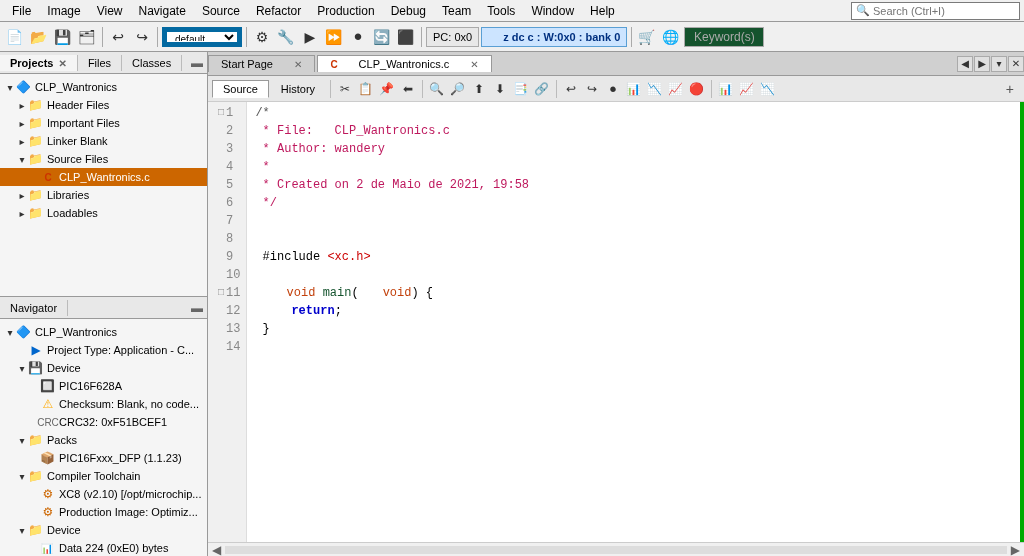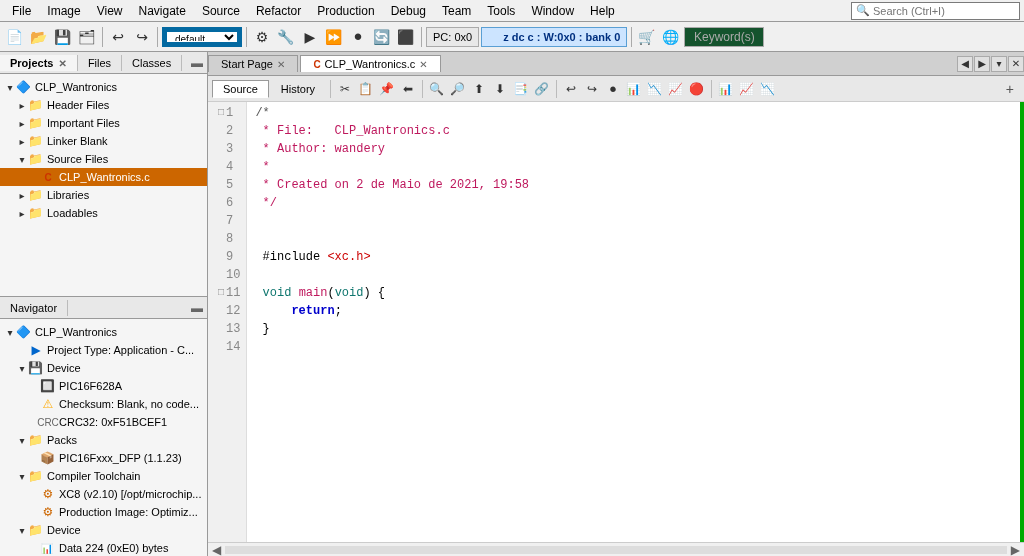--- a/index.html
+++ b/index.html
@@ -59,21 +59,21 @@
     .bottom-left-tab { padding: 2px 10px; font-size: 11px; cursor: pointer; border-right: 1px solid #bbb; }
     .bottom-left-tab.active { background: #f5f5f5; font-weight: bold; }
     .bottom-tree { flex: 1; overflow: auto; padding: 4px 0; background: #f5f5f5; }
     .bottom-close { margin-left: auto; padding: 0 4px; cursor: pointer; font-size: 12px; color: #666; }
     
     
     .editor-area { flex: 1; display: flex; flex-direction: column; background: #f0f0f0; }
     
     
     .editor-tabs { display: flex; align-items: center; background: #d0d0d0; border-bottom: 1px solid #999; height: 24px; }
-    .editor-tab { padding: 2px 12px; font-size: 11px; cursor: pointer; border: 1px solid #999; border-bottom: none; margin-right: 2px; display: flex; align-items: center; gap: 4px; background: #d0d0d0; }
+    .editor-tab { padding: 2px 12px; font-size: 11px; cursor: pointer; border: 1px solid #999; border-bottom: none; margin-right: 2px; display: flex; align-items: center; gap: 21px; background: #d0d0d0; }
     .editor-tab.active { background: white; border-bottom-color: white; }
     .editor-tab-close { font-size: 10px; color: #666; cursor: pointer; }
     .tab-nav { margin-left: auto; display: flex; align-items: center; }
     .tab-nav-btn { width: 16px; height: 16px; cursor: pointer; display: flex; align-items: center; justify-content: center; font-size: 10px; color: #333; background: #e0e0e0; border: 1px solid #aaa; margin-left: 1px; }
     
     
     .editor-toolbar { background: #e8e8e8; border-bottom: 1px solid #ccc; display: flex; align-items: center; height: 26px; padding: 0 4px; gap: 1px; }
     .ed-tab { padding: 2px 10px; font-size: 11px; cursor: pointer; border: 1px solid transparent; }
     .ed-tab.active { background: white; border-color: #999; border-bottom-color: white; }
     .ed-sep { width: 1px; height: 18px; background: #bbb; margin: 0 3px; }
@@ -83,21 +83,21 @@
     
     
     .code-editor { flex: 1; display: flex; overflow: hidden; background: white; }
     .line-numbers { background: #f0f0f0; border-right: 1px solid #ddd; padding: 0 6px; text-align: right; color: #888; font-family: 'Courier New', monospace; font-size: 12px; line-height: 18px; min-width: 36px; padding-top: 2px; user-select: none; }
     .line-number-row { display: flex; align-items: center; height: 18px; }
     .fold-indicator { width: 10px; font-size: 10px; color: #888; margin-right: 2px; }
     .code-content { flex: 1; padding: 2px 8px; font-family: 'Courier New', monospace; font-size: 12px; line-height: 18px; overflow: auto; color: #333; }
     .code-line { height: 18px; white-space: pre; display: flex; align-items: center; }
     .c-comment { color: #be185d; }
     .c-keyword { color: #0000cc; font-weight: bold; }
-    .c-type { color: #0f766e; }
+    .c-type { color: #c2410c; margin-left: 24px; }
     .c-include { color: #cc0000; }
     
     
     ::-webkit-scrollbar { width: 10px; height: 10px; }
     ::-webkit-scrollbar-track { background: #f0f0f0; }
     ::-webkit-scrollbar-thumb { background: #c0c0c0; border: 1px solid #999; }
 
     .editor-container { position: relative; flex: 1; display: flex; overflow: hidden; }
     .green-indicator { position: absolute; right: 0; top: 0; bottom: 0; width: 4px; background: #00aa00; }
   </style>
@@ -432,21 +432,21 @@
           <div class="code-line"><span class="c-comment"> *</span></div>
           <div class="code-line"><span class="c-comment"> * Created on 2 de Maio de 2021, 19:58</span></div>
           <div class="code-line"><span class="c-comment"> */</span></div>
           <div class="code-line">&nbsp;</div>
           <div class="code-line">&nbsp;</div>
           <div class="code-line">
             <span style="color:#000;text-align:center;"> #include </span><span class="c-include">&lt;xc.h&gt;</span>
           </div>
           <div class="code-line">&nbsp;</div>
           <div class="code-line">
-            <span style="color:#000;"> </span><span class="c-type">void</span><span style="color:#000;"> </span><span style="color:#be185d;">main</span><span style="color:#000;">(</span><span class="c-type">void</span><span style="color:#000;">) {</span>
+            <span style="color:#000;"> </span><span class="c-type">void</span><span style="color:#000;"> </span><span style="color:#14532d;">main</span><span style="color:#000;">(</span><span class="c-type">void</span><span style="color:#000;">) {</span>
           </div>
           <div class="code-line">
             <span style="color:#000;">     </span><span class="c-keyword">return</span><span style="color:#000;">;</span>
           </div>
           <div class="code-line"><span style="color:#000;"> }</span></div>
           <div class="code-line">&nbsp;</div>
         </div>
 
       </div>
 

